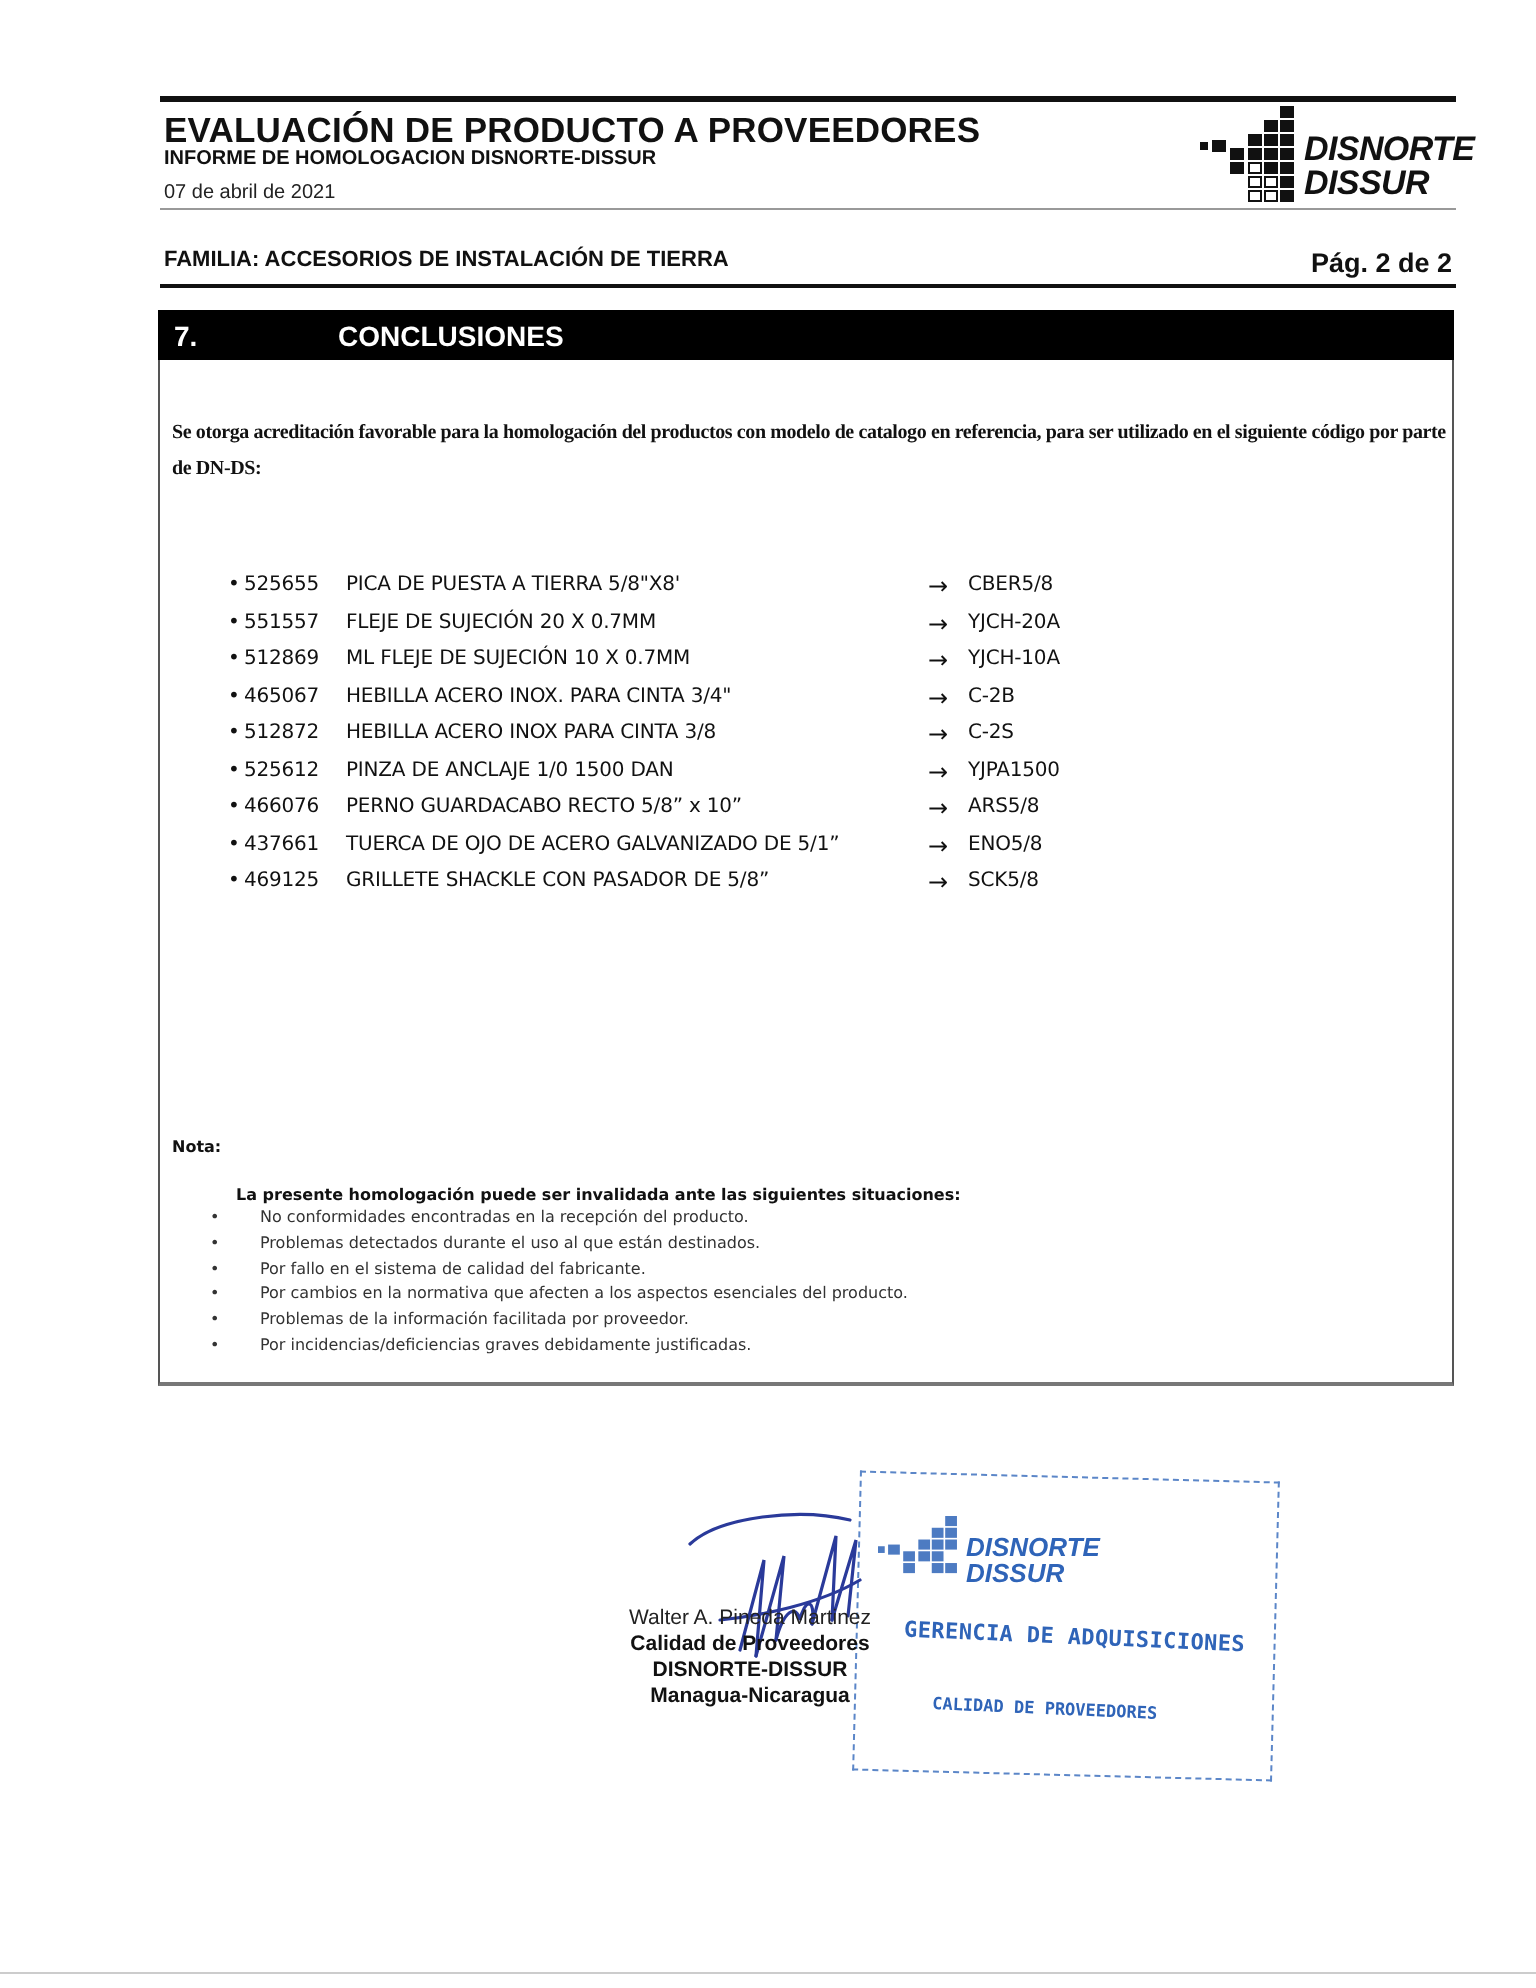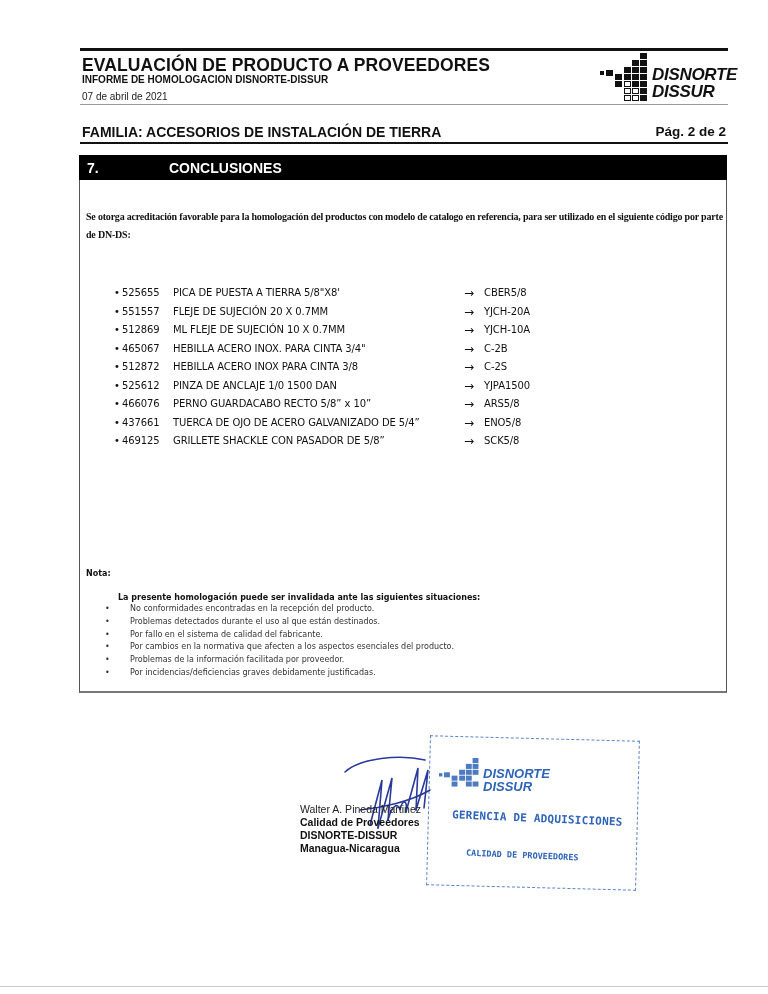--- a/index.html
+++ b/index.html
@@ -8,42 +8,42 @@
     font-family: "Liberation Sans", sans-serif; color: #111;
   }
   .abs { position: absolute; }
   .top-rule { left: 80px; top: 48px; width: 648px; height: 3px; background: #111; }
   .title { left: 82px; top: 55px; font-size: 17.5px; font-weight: bold; letter-spacing: 0.1px; }
   .subtitle { left: 82px; top: 74px; font-size: 10px; font-weight: bold; }
   .date { left: 82px; top: 91px; font-size: 10px; color: #222; }
   .head-thin { left: 80px; top: 104px; width: 648px; height: 1px; background: #999; }
   .logo { left: 598px; top: 53px; width: 135px; height: 50px; }
   .logo-text { position: absolute; left: 54px; font-style: italic; font-weight: bold; font-size: 17px; line-height: 16px; letter-spacing: -0.3px; }
-  .familia { left: 82px; top: 124px; font-size: 14px; font-weight: bold; }
+  .familia { left: 82px; top: 124px; font-size: 11px; font-weight: bold; }
   .pag { right: 42px; top: 124px; font-size: 13.5px; font-weight: bold; }
   .fam-rule { left: 80px; top: 142px; width: 648px; height: 2px; background: #111; }
   .box { left: 79px; top: 155px; width: 648px; height: 538px; border: 1px solid #555; border-bottom: 2px solid #777; box-sizing: border-box; }
   .sec-bar { left: 79px; top: 155px; width: 648px; height: 25px; background: #000; color: #fff; font-weight: bold; font-size: 14px; }
   .sec-num { position: absolute; left: 8px; top: 5px; }
   .sec-title { position: absolute; left: 66px; top: 5px; margin-left: 24px; }
   .intro { left: 86px; top: 208px; width: 640px; font-family: Liberation Serif, serif; font-weight: bold; font-size: 10px; line-height: 18px; letter-spacing: -0.2px; }
   .items { left: 114px; top: 287px; width: 470px; font-family: "DejaVu Sans", sans-serif; font-size: 10px; letter-spacing: -0.1px; }
   .item { height: 18.5px; position: relative; white-space: nowrap; }
   .item .bul { position: absolute; left: 0; top: 0; }
   .item .code { position: absolute; left: 8px; top: 0; text-align: center; }
   .item .desc { position: absolute; left: 59px; top: 0; }
   .item .arrow { position: absolute; left: 350px; top: -1px; font-size: 12px; }
   .item .model { position: absolute; left: 370px; top: 0; }
   .nota-label { left: 86px; top: 569px; font-family: "DejaVu Sans", sans-serif; font-weight: bold; font-size: 8px; }
   .nota-head { left: 86px; top: 593px; font-family: "DejaVu Sans", sans-serif; font-weight: bold; font-size: 8px; margin-left: 32px; }
   .nota-list { left: 100px; top: 604px; font-family: "DejaVu Sans", sans-serif; font-size: 8px; color: #333; }
   .nota-item { height: 12.8px; position: relative; white-space: nowrap; }
   .nota-item .nb { position: absolute; left: 5px; }
   .nota-item .nt { position: absolute; left: 30px; }
-  .sig-block { left: 300px; top: 803px; width: 150px; text-align: left; font-size: 10.5px; line-height: 13px; }
+  .sig-block { left: 300px; top: 803px; width: 150px; text-align: center; font-size: 10.5px; line-height: 13px; }
   .sig-name { color: #222; }
   .sig-b { font-weight: bold; }
   .signature { left: 330px; top: 750px; width: 110px; height: 90px; }
   .stamp { left: 428px; top: 738px; width: 210px; height: 150px; color: #2f64b8; }
   .stamp-border { position: absolute; inset: 0; border: 1px dashed #5b86c8; transform: rotate(1.5deg); }
   .stamp-logo-t { position: absolute; left: 55px; top: 30px; font-style: italic; font-weight: bold; font-size: 13px; line-height: 12px; }
   .stamp-l1 { position: absolute; left: 24px; top: 74px; font-family: "DejaVu Sans Mono", monospace; font-weight: bold; font-size: 11px; transform: rotate(2.5deg); letter-spacing: 0.2px; }
   .stamp-l2 { position: absolute; left: 38px; top: 112px; font-family: "DejaVu Sans Mono", monospace; font-weight: bold; font-size: 8.5px; transform: rotate(2.5deg); }
   .bottom-rule { left: 0; top: 986px; width: 768px; height: 1px; background: #ccc; }
 </style>
@@ -147,21 +147,21 @@
   <div class="item">
       <span class="bul">•</span>
       <span class="code">466076</span>
       <span class="desc">PERNO GUARDACABO RECTO 5/8” x 10”</span>
       <span class="arrow">→</span>
       <span class="model">ARS5/8</span>
     </div>
   <div class="item">
       <span class="bul">•</span>
       <span class="code">437661</span>
-      <span class="desc">TUERCA DE OJO DE ACERO GALVANIZADO DE 5/4”</span>
+      <span class="desc">TUERCA DE OJO DE ACERO GALVANIZADO DE 5/1”</span>
       <span class="arrow">→</span>
       <span class="model">ENO5/8</span>
     </div>
   <div class="item">
       <span class="bul">•</span>
       <span class="code">469125</span>
       <span class="desc">GRILLETE SHACKLE CON PASADOR DE 5/8”</span>
       <span class="arrow">→</span>
       <span class="model">SCK5/8</span>
     </div>

